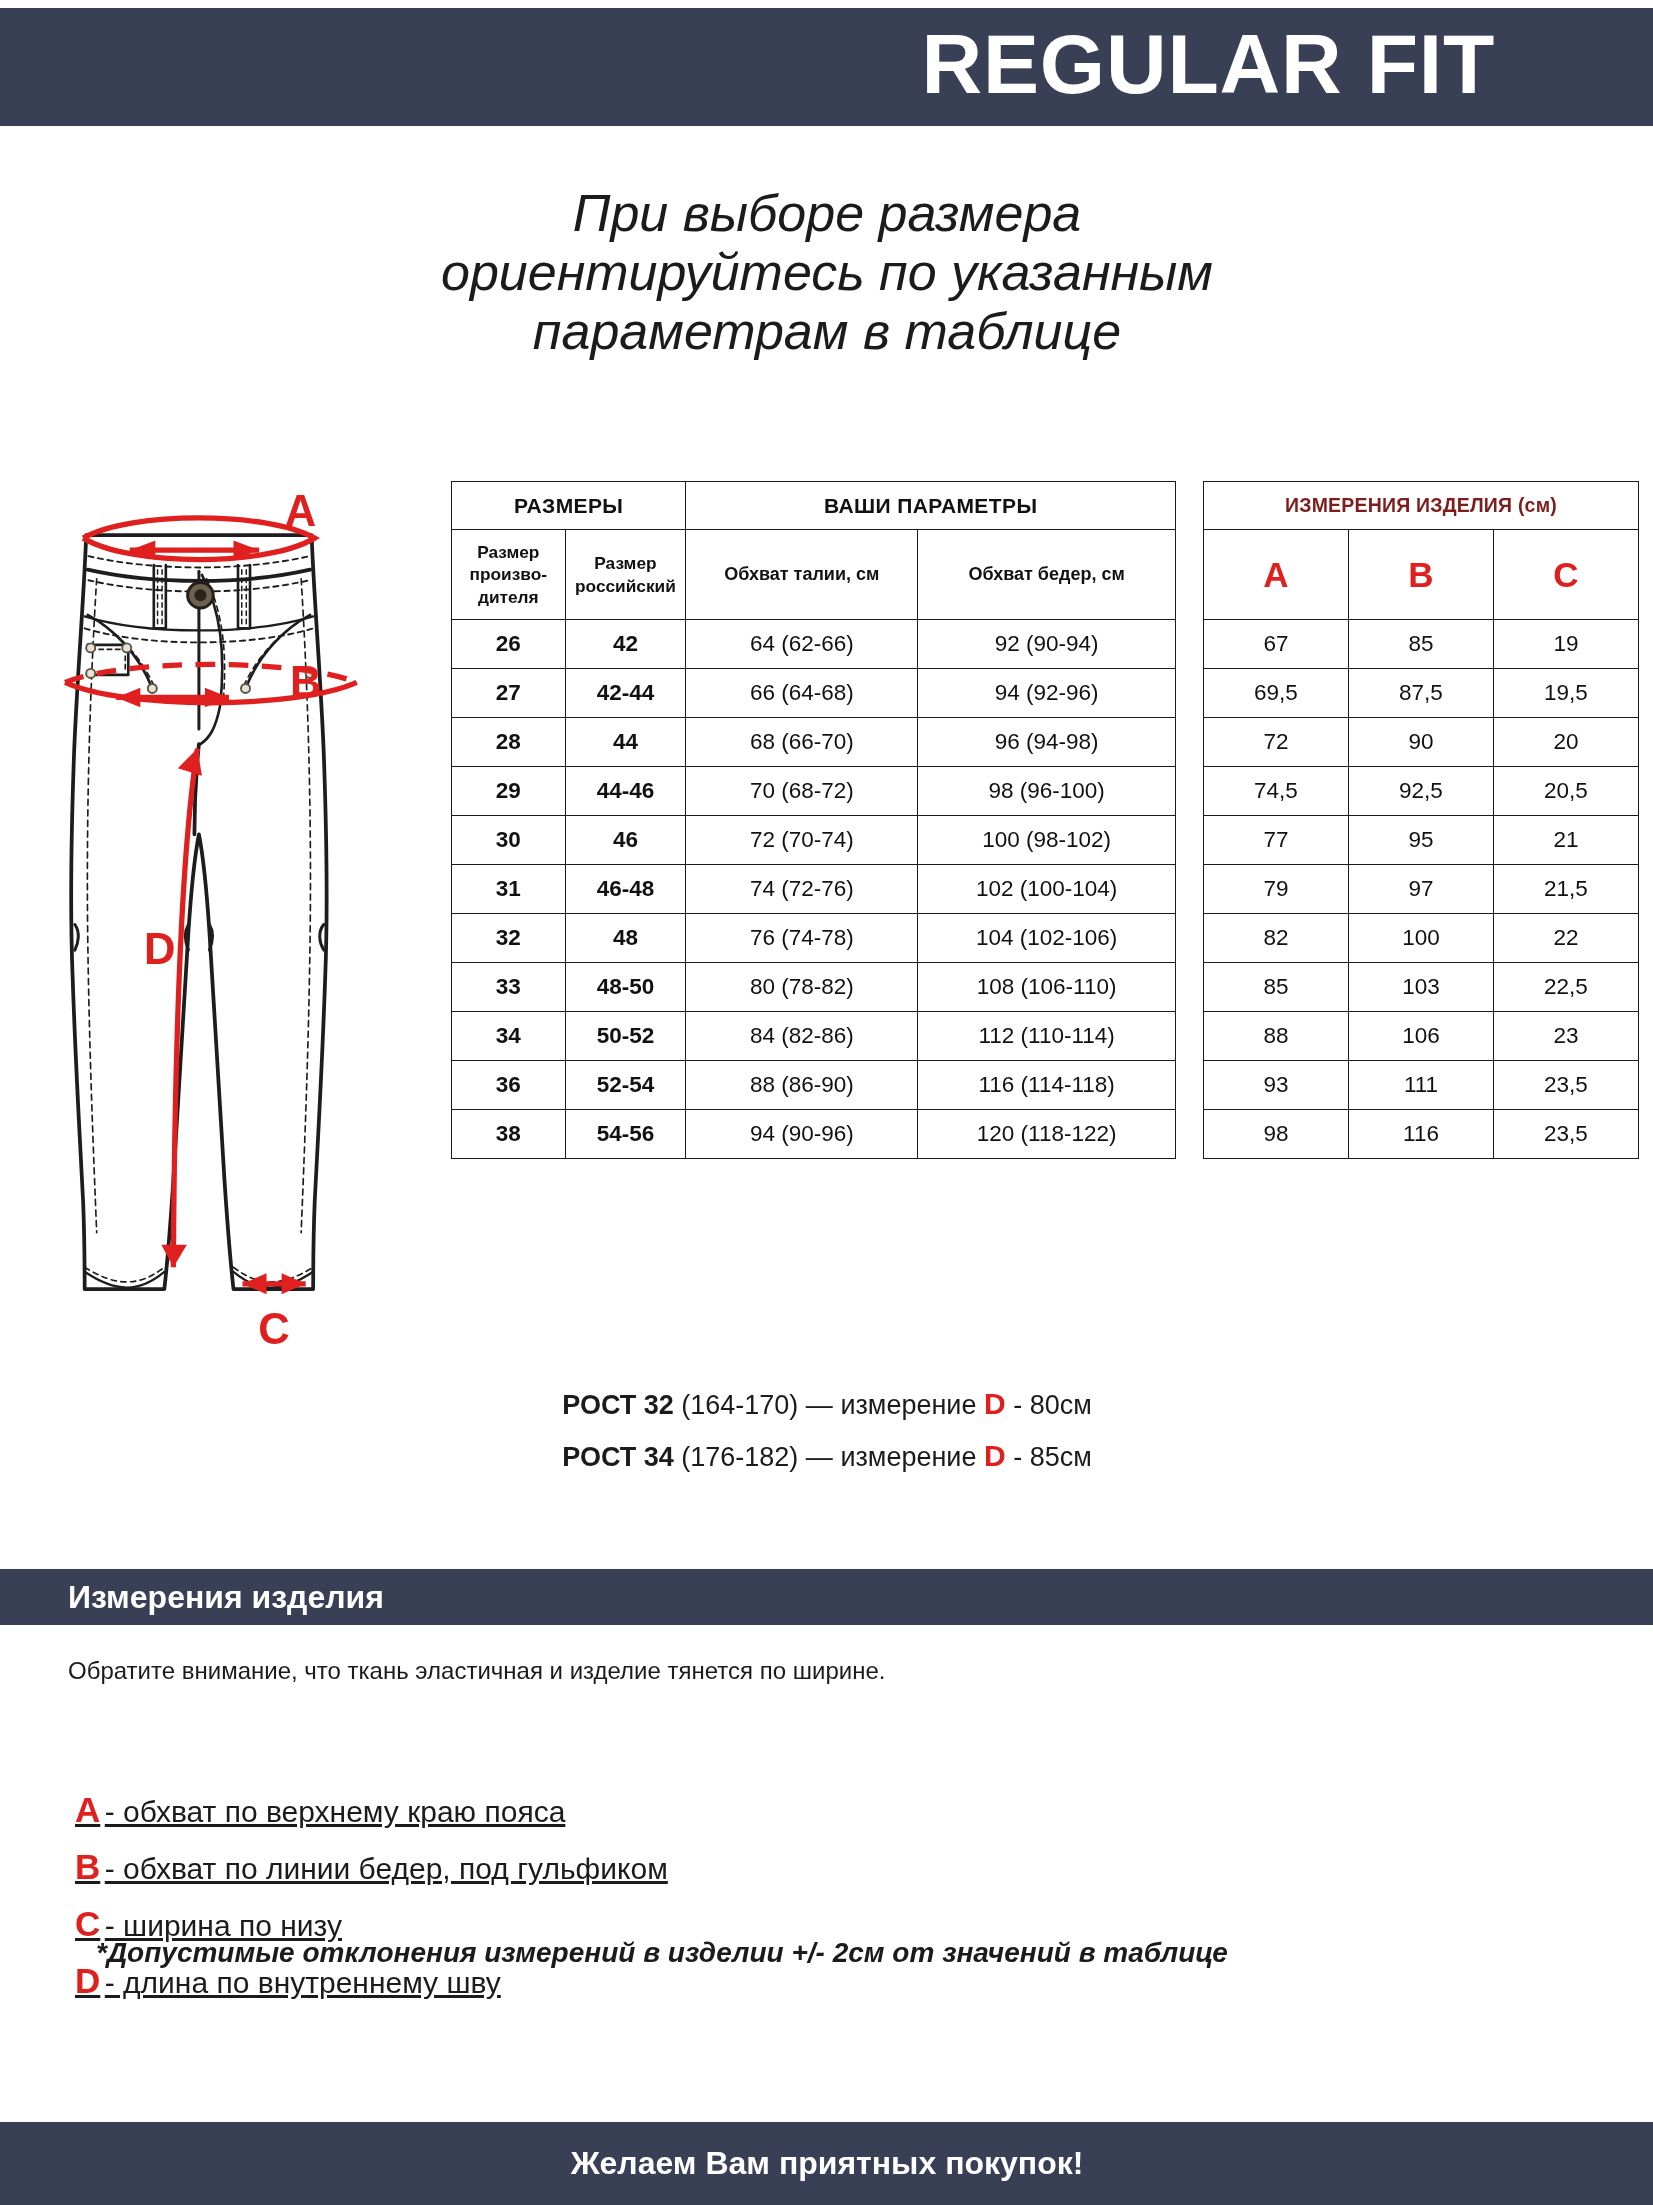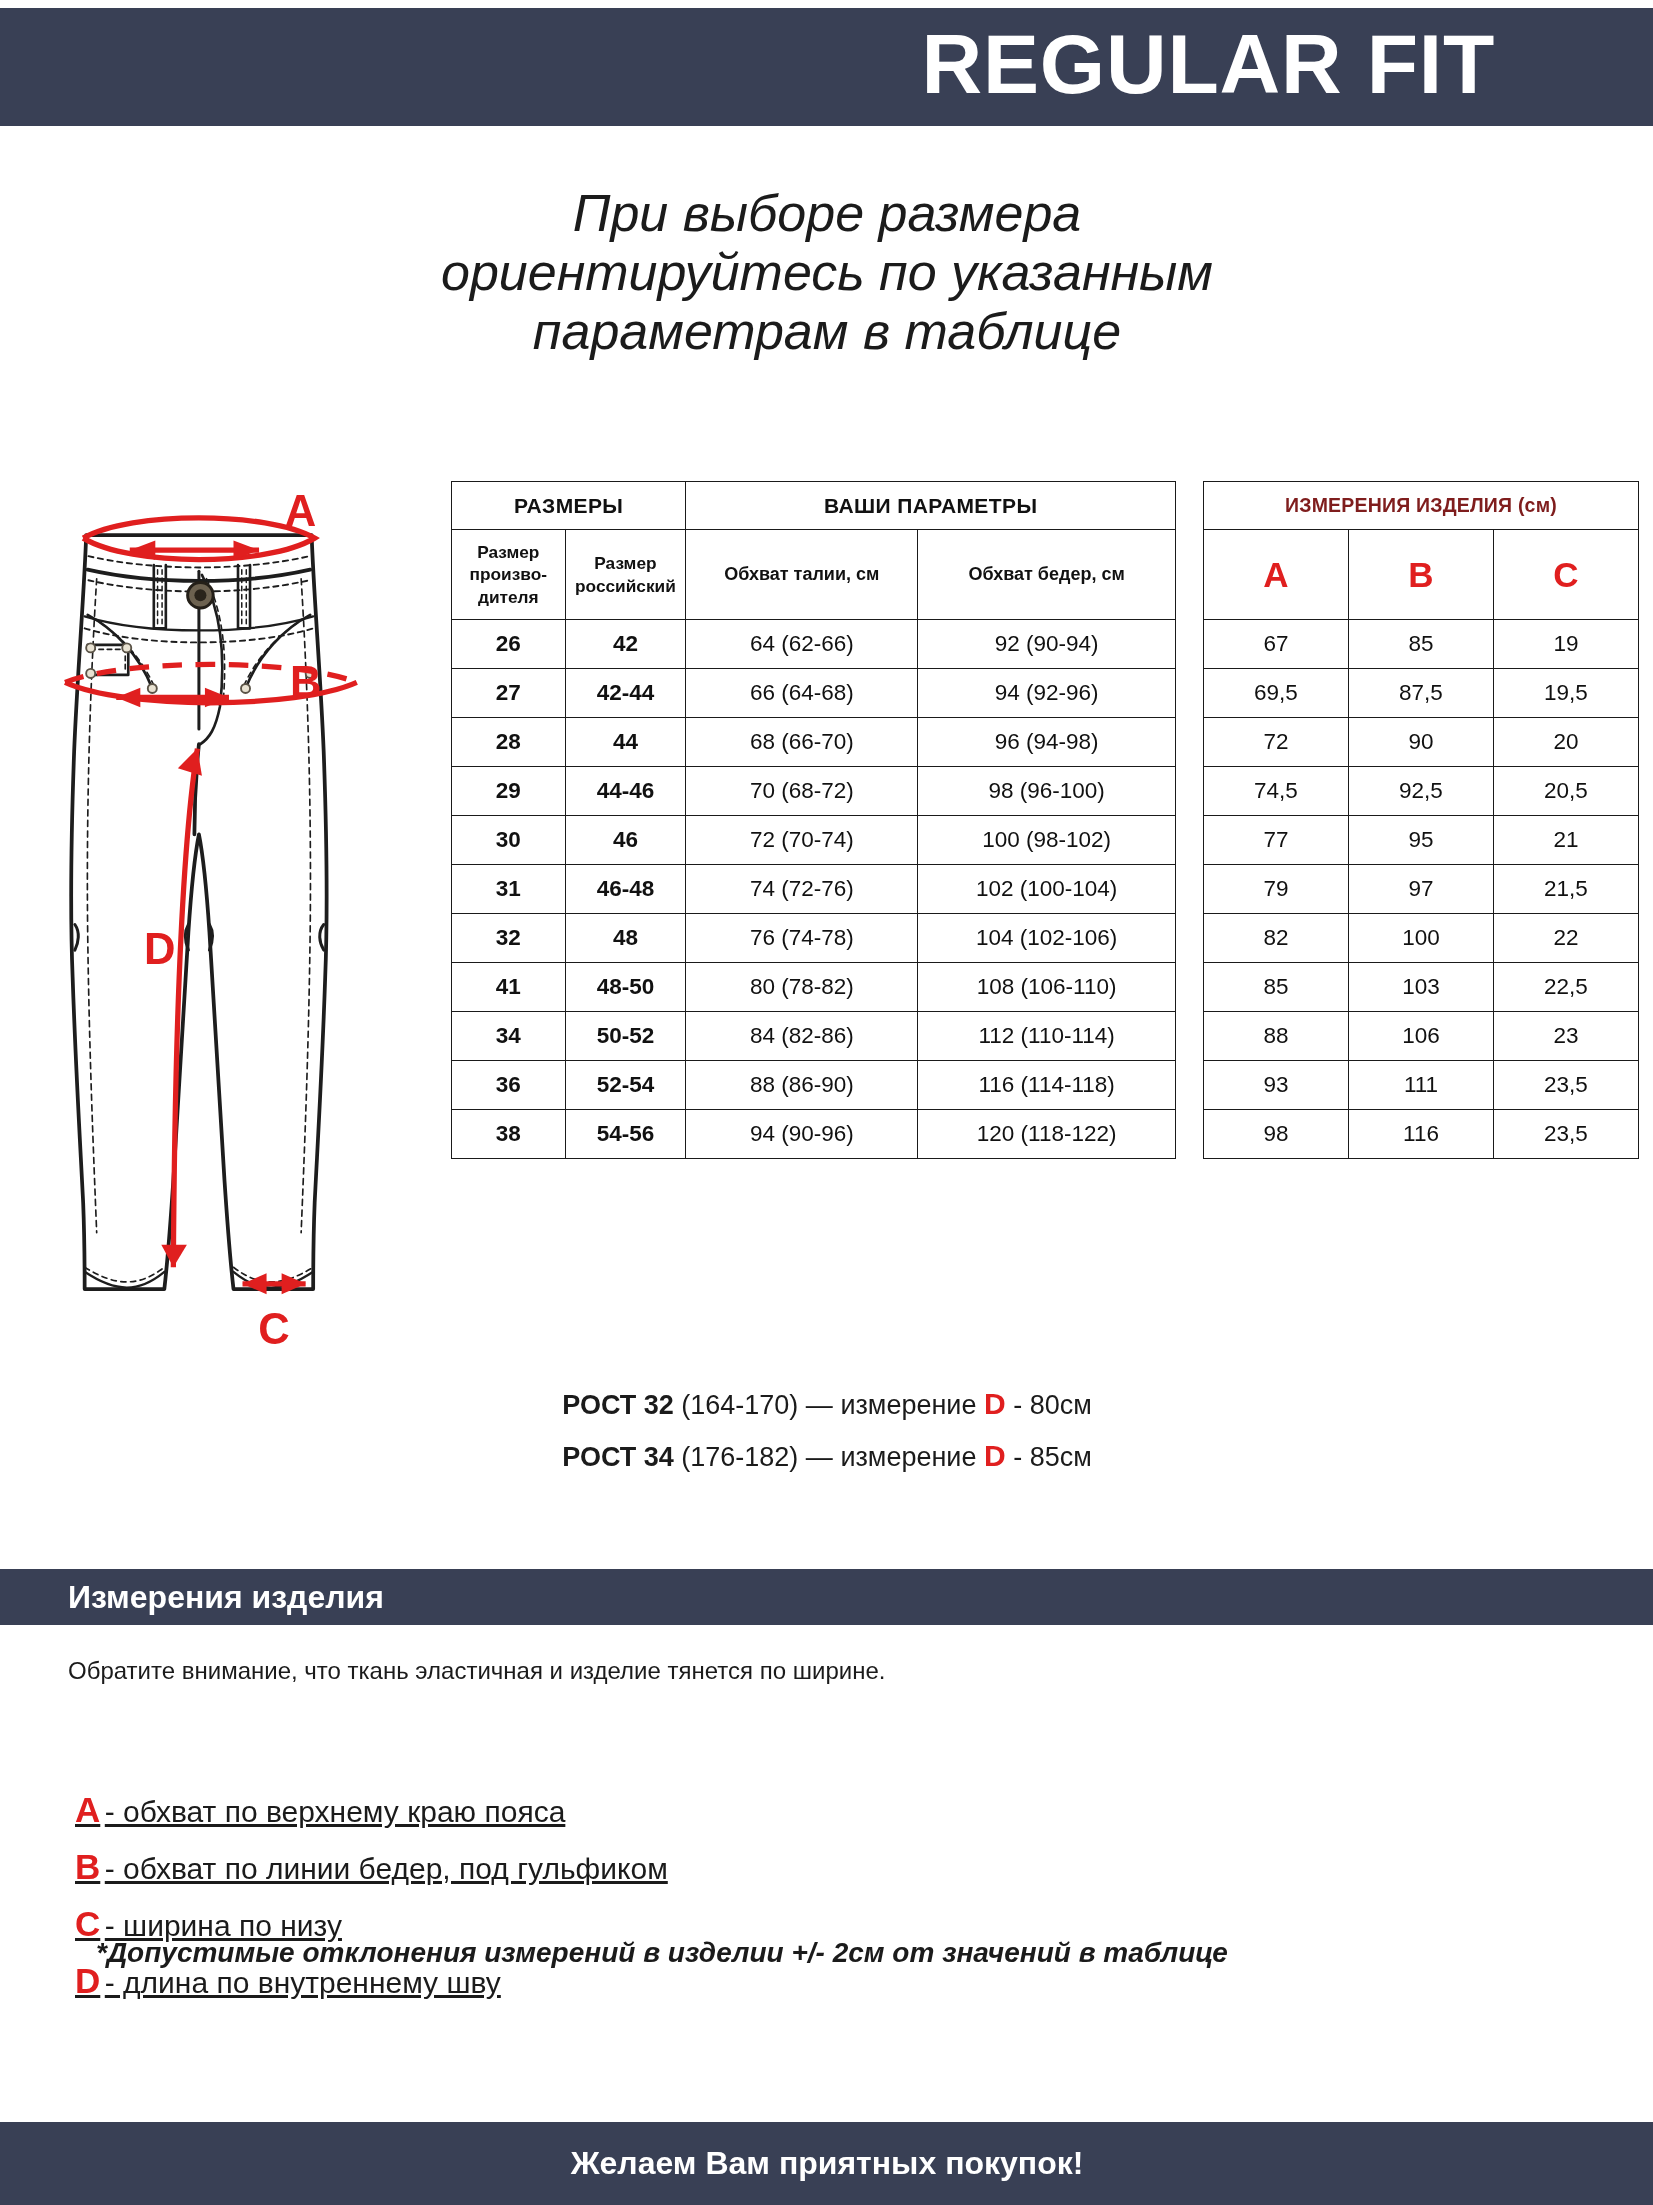--- a/index.html
+++ b/index.html
@@ -275,21 +275,21 @@
       <td class="c3">74 (72-76)</td>
       <td class="c4">102 (100-104)</td>
     </tr>
     <tr class="row">
       <td class="c1">32</td>
       <td class="c2">48</td>
       <td class="c3">76 (74-78)</td>
       <td class="c4">104 (102-106)</td>
     </tr>
     <tr class="row">
-      <td class="c1">41</td>
+      <td class="c1">33</td>
       <td class="c2">48-50</td>
       <td class="c3">80 (78-82)</td>
       <td class="c4">108 (106-110)</td>
     </tr>
     <tr class="row">
       <td class="c1">34</td>
       <td class="c2">50-52</td>
       <td class="c3">84 (82-86)</td>
       <td class="c4">112 (110-114)</td>
     </tr>

